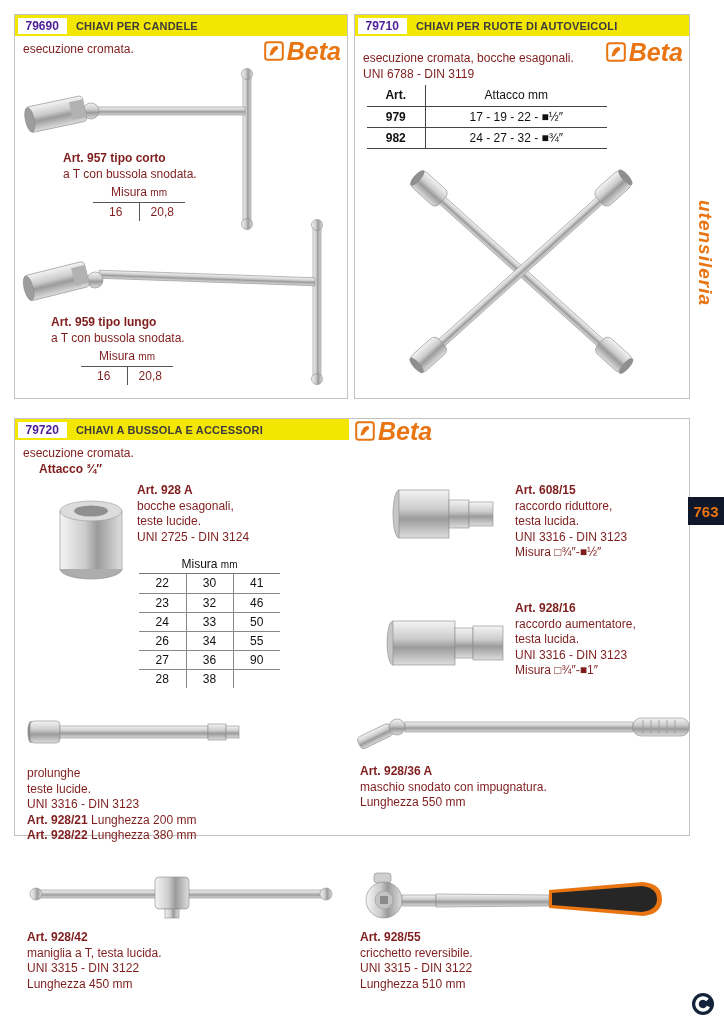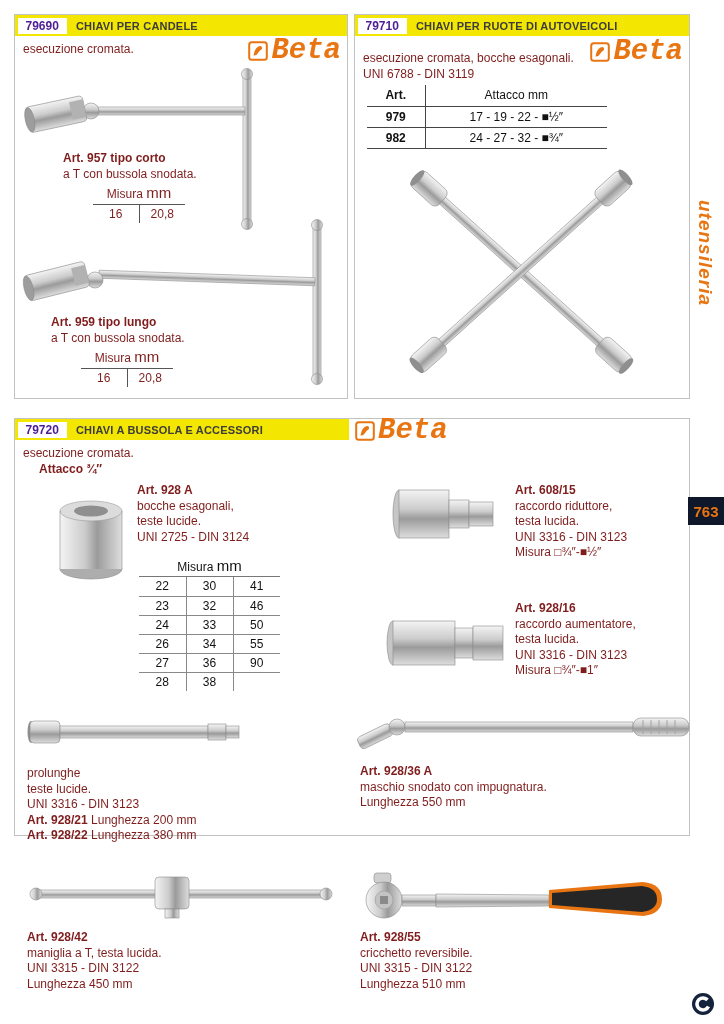--- a/index.html
+++ b/index.html
@@ -11,29 +11,29 @@
   #sec-candele { left:14px; top:14px; width:334px; height:385px; }
   #sec-ruote   { left:354px; top:14px; width:336px; height:385px; }
   #sec-bussola { left:14px; top:418px; width:676px; height:418px; }
 
   .section-header { position:absolute; left:0; top:0; right:0; height:21px; background:#f3e600; display:flex; }
   #sec-bussola .section-header { right:auto; width:334px; }
   .code { background:#fff; margin:2.5px 0 2.5px 2.5px; padding:0 8px; font-weight:bold; font-size:12px; display:flex; align-items:center; color:#4c1d95; }
   .title { display:flex; align-items:center; padding-left:9px; font-weight:bold; font-size:11px; color:#3c3c3c; letter-spacing:0.2px; }
 
   .beta { position:absolute; display:flex; align-items:center; gap:3px; }
-  .beta-text { font-size:29px; font-weight:bold; font-style:italic; color:#e87511; line-height:22px;font-family:Liberation Mono, monospace; }
+  .beta-text { font-size:25px; font-weight:bold; font-style:italic; color:#e87511; line-height:22px; }
   .c-logo { right:6px; top:25px; }
   .r-logo { right:6px; top:26px; }
   .b-logo { left:340px; top:1px; }
 
   .tblock { position:absolute; font-size:12px; line-height:15.5px; color:#7f1d1d; }
   .art { font-weight:bold; }
   .bold { font-weight:bold;margin-left:16px; }
-  .unit { font-size:15px; }
+  .unit { font-size:10px; }
 
   .img { position:absolute; }
 
   
   .c-intro { left:8px; top:27px; }
   .c-img1 { left:4px; top:50px; }
   .c-txt1 { left:48px; top:136px; }
   .c-img2 { left:2px; top:203px; }
   .c-txt2 { left:36px; top:300px; }
 

